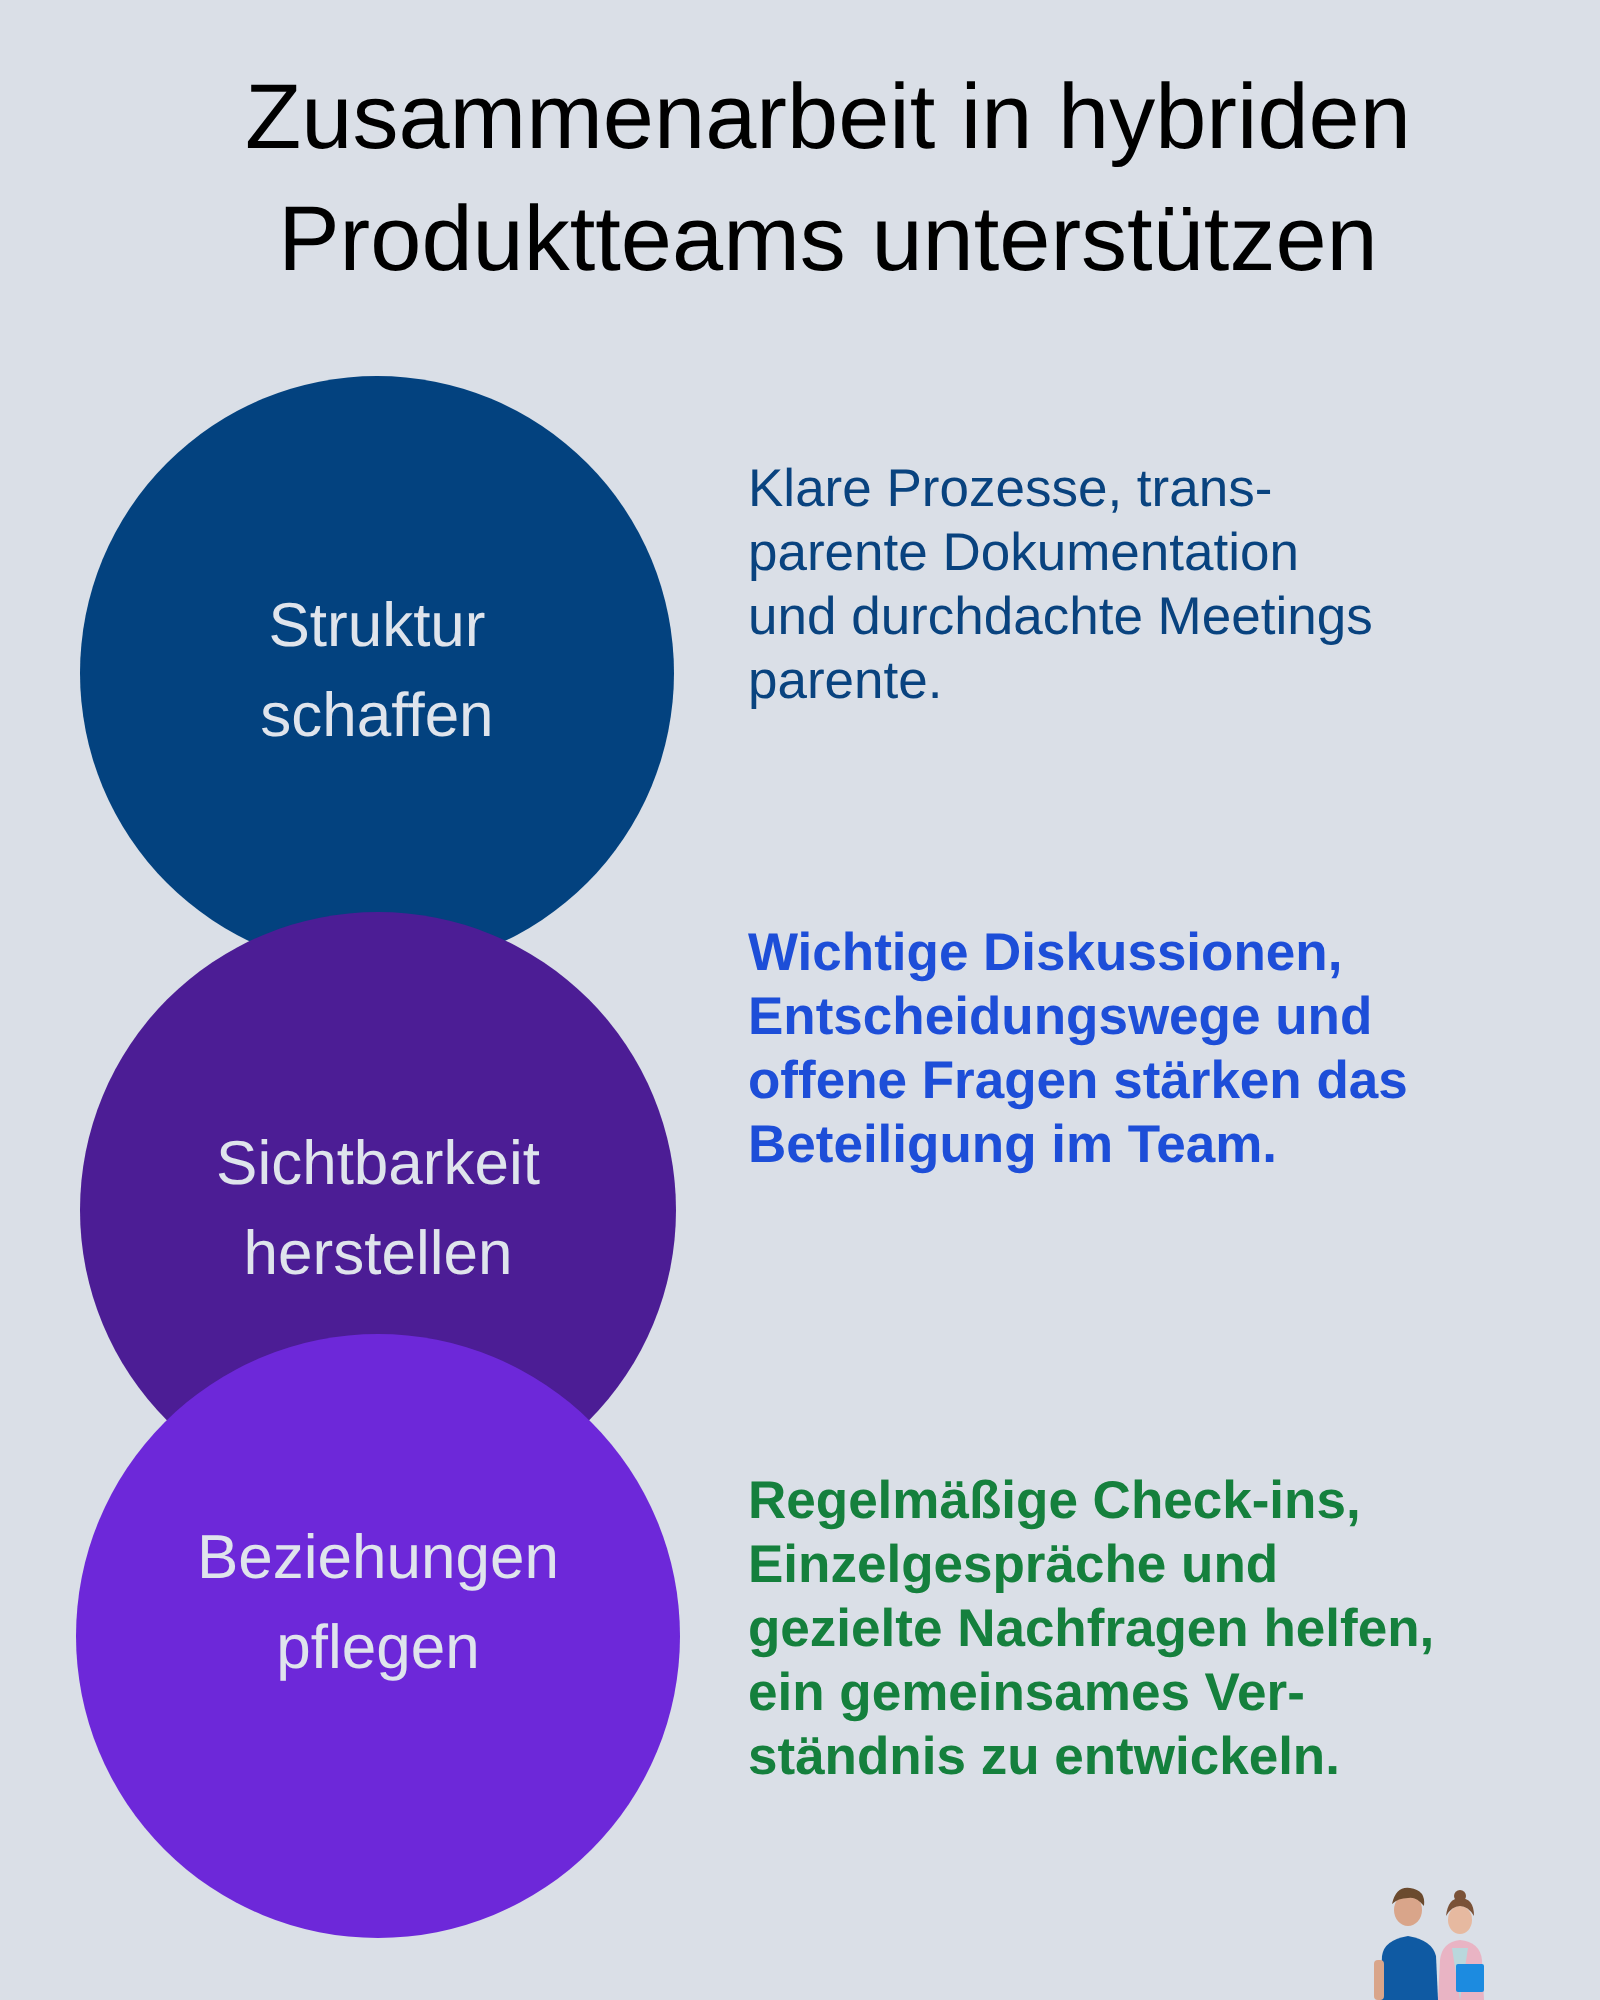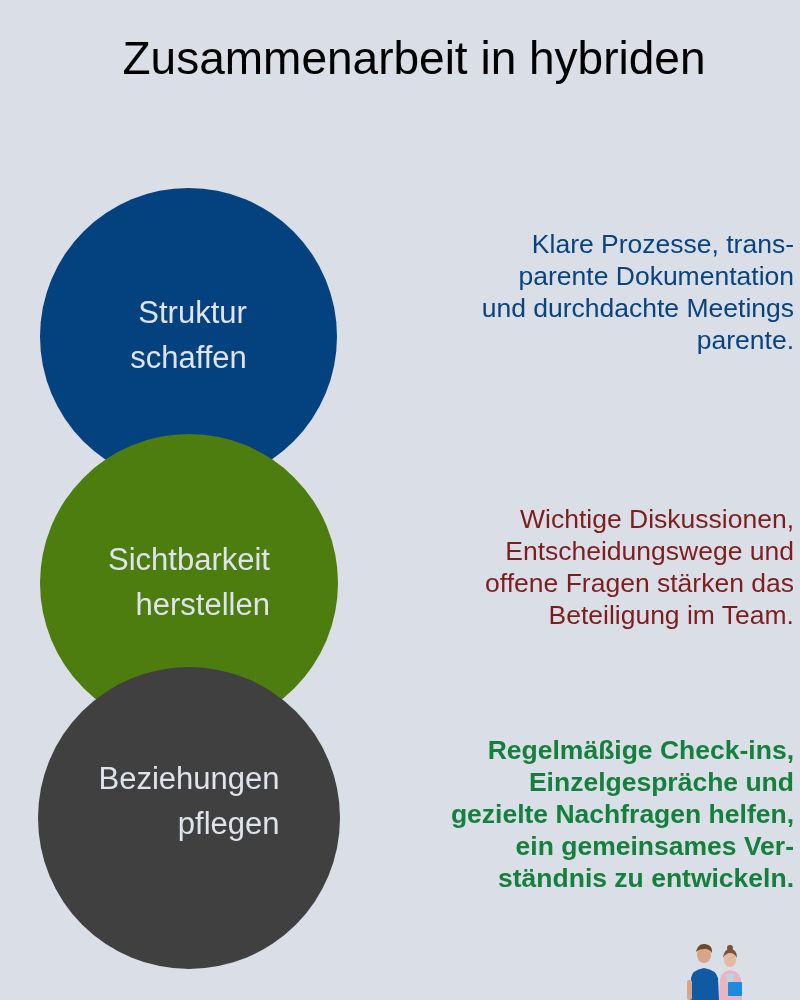--- a/index.html
+++ b/index.html
@@ -33,55 +33,55 @@
       border-radius: 50%;
       display: flex;
       align-items: center;
       justify-content: center;
       flex-direction: column;
       color: #dfe4ec;
       font-size: 31px;
       line-height: 45px;
       text-align: center;
     }
-    .circle .lbl { display: block; white-space: nowrap; text-align: right; }
+    .circle .lbl { display: block; white-space: nowrap; }
     .c1 { left: 40px;  top: 188px; width: 297px; height: 297px; background: #03427f; z-index: 1; }
-    .c2 { left: 40px;  top: 434px; width: 298px; height: 298px; background: #4d7c0f; z-index: 2; }
-    .c3 { left: 38px;  top: 667px; width: 302px; height: 302px; background: #404040; z-index: 3; }
+    .c2 { left: 40px;  top: 456px; width: 298px; height: 298px; background: #4c1d95; z-index: 2; }
+    .c3 { left: 38px;  top: 667px; width: 302px; height: 302px; background: #6d28d9; z-index: 3; }
     .c1 .inner { margin-top: -4px; }
     .c2 .inner { margin-top: -2px; }
     .c3 .inner { margin-top: -34px; }
 
     .desc {
       position: absolute;
       left: 374px;
       width: 420px;
       font-size: 26.5px;
       line-height: 32px;
       margin: 0;
-      text-align: right;
     }
     .desc span { display: block; white-space: nowrap; }
     .d1 { top: 228px; color: #09437f; }
-    .d2 { top: 503px; color: #7f1d1d; }
+    .d2 { top: 460px; color: #1d4ed8; font-weight: bold; }
     .d3 { top: 734px; color: #15803d; font-weight: bold; }
 
     .people {
       position: absolute;
       left: 686px;
       top: 940px;
       width: 64px;
       height: 60px;
     }
   </style>
 </head>
 <body>
 
 <h1 class="title">
   <span>Zusammenarbeit in hybriden</span>
+  <span>Produktteams unterstützen</span>
 </h1>
 
 <div class="circle c1">
   <div class="inner">
     <span class="lbl">Struktur</span>
     <span class="lbl">schaffen</span>
   </div>
 </div>
 <p class="desc d1">
   <span>Klare Prozesse, trans-</span>

